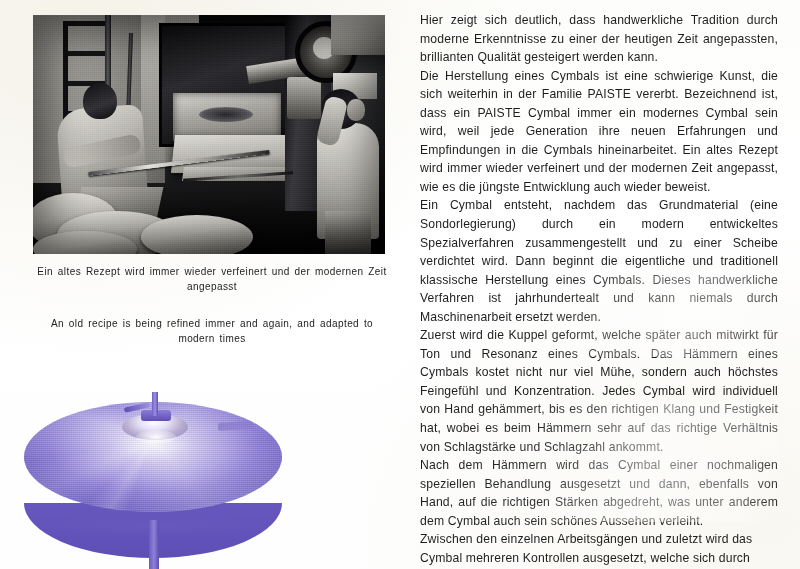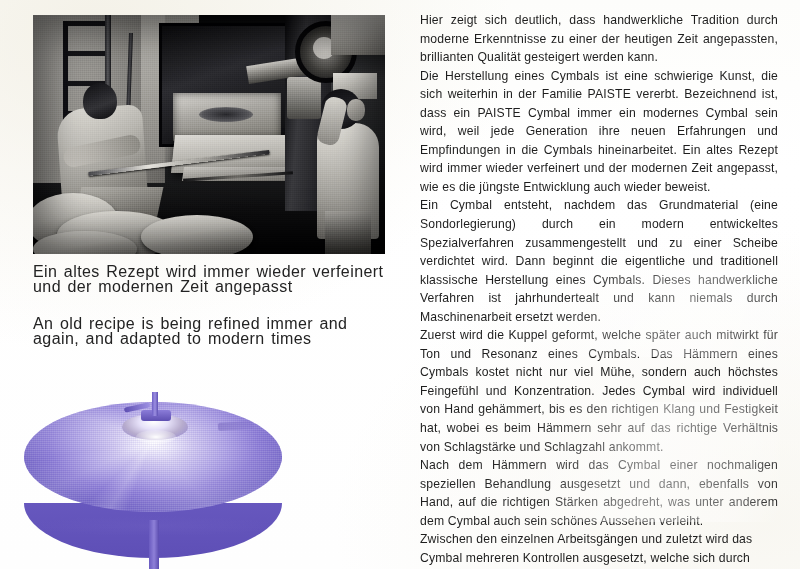--- a/index.html
+++ b/index.html
@@ -229,26 +229,26 @@
   .ph-cym2 { left: 24px; top: 196px; width: 120px; height: 48px; }
   .ph-cym3 { left: 108px; top: 200px; width: 112px; height: 44px; }
   .ph-cym4 { left: 0px;  top: 216px; width: 104px; height: 36px; }
 
   
   .caption {
     position: absolute;
     left: 33px;
     width: 358px;
     font-family: "Liberation Sans", sans-serif;
-    font-size: 16px;
+    font-size: 10px;
     line-height: 15.4px;
     color: #232323;
     letter-spacing: 0.42px;
     word-spacing: 1.6px;
-    text-align: left;
+    text-align: center;
   }
   .caption-de { top: 264px; }
   .caption-en { top: 316px; }
 
   
   .cymbal-art {
     position: absolute;
     left: 18px;
     top: 392px;
     width: 268px;

